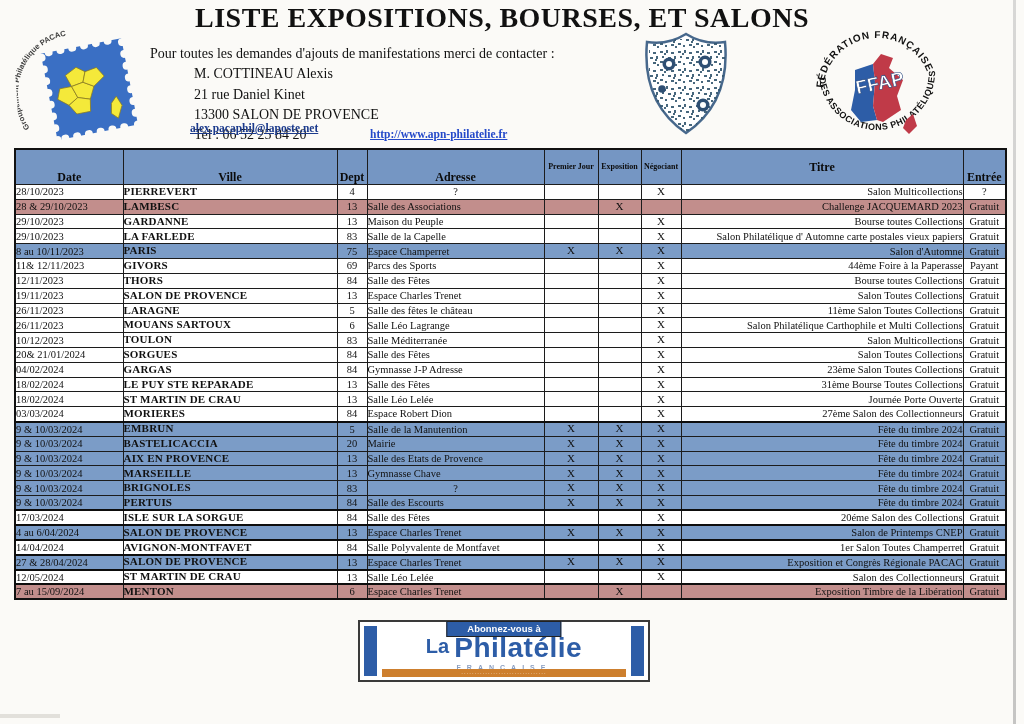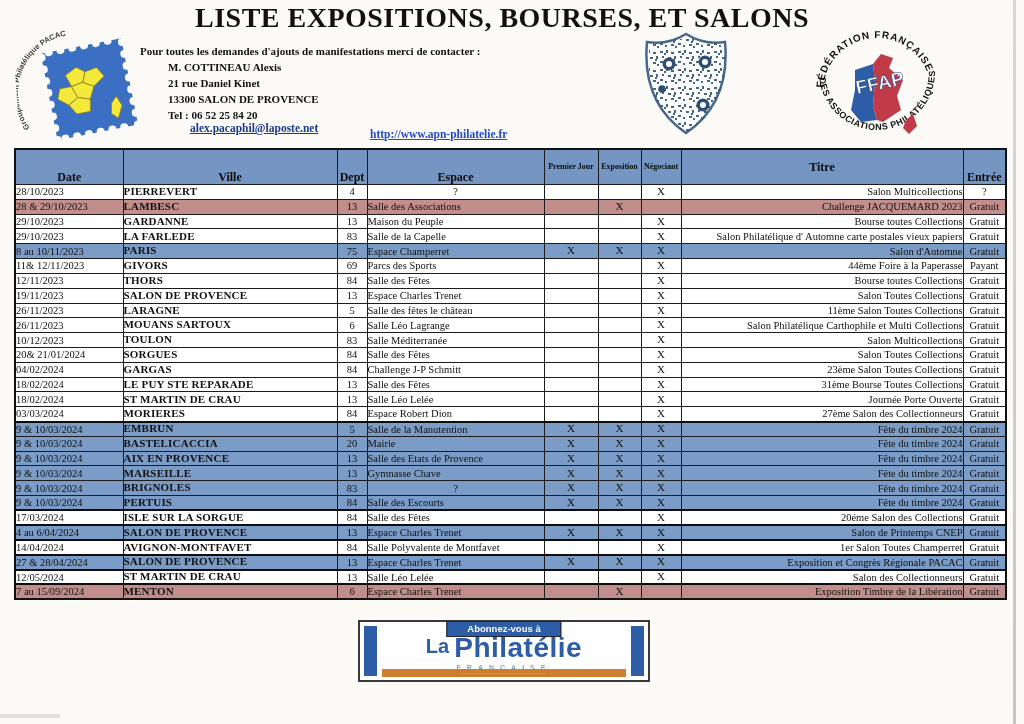--- a/index.html
+++ b/index.html
@@ -9,22 +9,22 @@
   .page::after{content:"";position:absolute;top:0;right:8px;width:3px;height:100%;
         background:linear-gradient(#bbb,#999);opacity:.55;pointer-events:none;}
   .page::before{content:"";position:absolute;left:0;bottom:6px;width:60px;height:4px;
         background:#c9c6c0;opacity:.5;}
 
   
   .doc-title{position:absolute;top:2px;left:0;width:1004px;text-align:center;
         font-size:28px;font-weight:bold;letter-spacing:.5px;}
 
   
-  .contact{position:absolute;left:140px;top:44px;width:430px;font-size:11px;font-weight:bold;line-height:1.45;}
-  .contact .indent{margin-left:28px;}
+  .contact{position:absolute;left:150px;top:44px;width:430px;font-size:14px;font-weight:normal;line-height:1.45;}
+  .contact .indent{margin-left:44px;}
   .contact-links{position:absolute;left:190px;top:122px;width:480px;font-size:11.5px;font-weight:bold;}
   .contact-links a{text-decoration:underline;}
   .email-link{color:#1b3a8c;}
   .site-link{color:#2449c9;position:absolute;left:180px;top:6px;}
 
   .pacac-logo{position:absolute;left:16px;top:26px;transform:rotate(-4deg);}
   .qr-shield{position:absolute;left:641px;top:31px;}
   .ffap-logo{position:absolute;left:811px;top:24px;}
 
   
@@ -209,21 +209,21 @@
           <col style="width:43px">
           <col style="width:40px">
           <col style="width:282px">
           <col style="width:43px">
       </colgroup>
       <thead>
         <tr>
           <th>Date</th>
           <th>Ville</th>
           <th>Dept</th>
-          <th>Espace</th>
+          <th>Adresse</th>
           <th class="small">Premier Jour</th>
           <th class="small">Exposition</th>
           <th class="small">Négociant</th>
           <th class="titre-h">Titre</th>
           <th>Entrée</th>
         </tr>
       </thead>
       <tbody>
           <tr class="bg-white">
       <td class="c-date">28/10/2023</td>
@@ -354,21 +354,21 @@
       <td class="c-x"></td>
       <td class="c-x"></td>
       <td class="c-x">X</td>
       <td class="c-titre">Salon Toutes Collections</td>
       <td class="c-entree">Gratuit</td>
     </tr>
           <tr class="bg-white">
       <td class="c-date">04/02/2024</td>
       <td class="c-ville">GARGAS</td>
       <td class="c-dept">84</td>
-      <td class="c-adresse">Challenge J-P Schmitt</td>
+      <td class="c-adresse">Gymnasse J-P Adresse</td>
       <td class="c-x"></td>
       <td class="c-x"></td>
       <td class="c-x">X</td>
       <td class="c-titre">23ème Salon Toutes Collections</td>
       <td class="c-entree">Gratuit</td>
     </tr>
           <tr class="bg-white">
       <td class="c-date">18/02/2024</td>
       <td class="c-ville">LE PUY STE REPARADE</td>
       <td class="c-dept">13</td>

